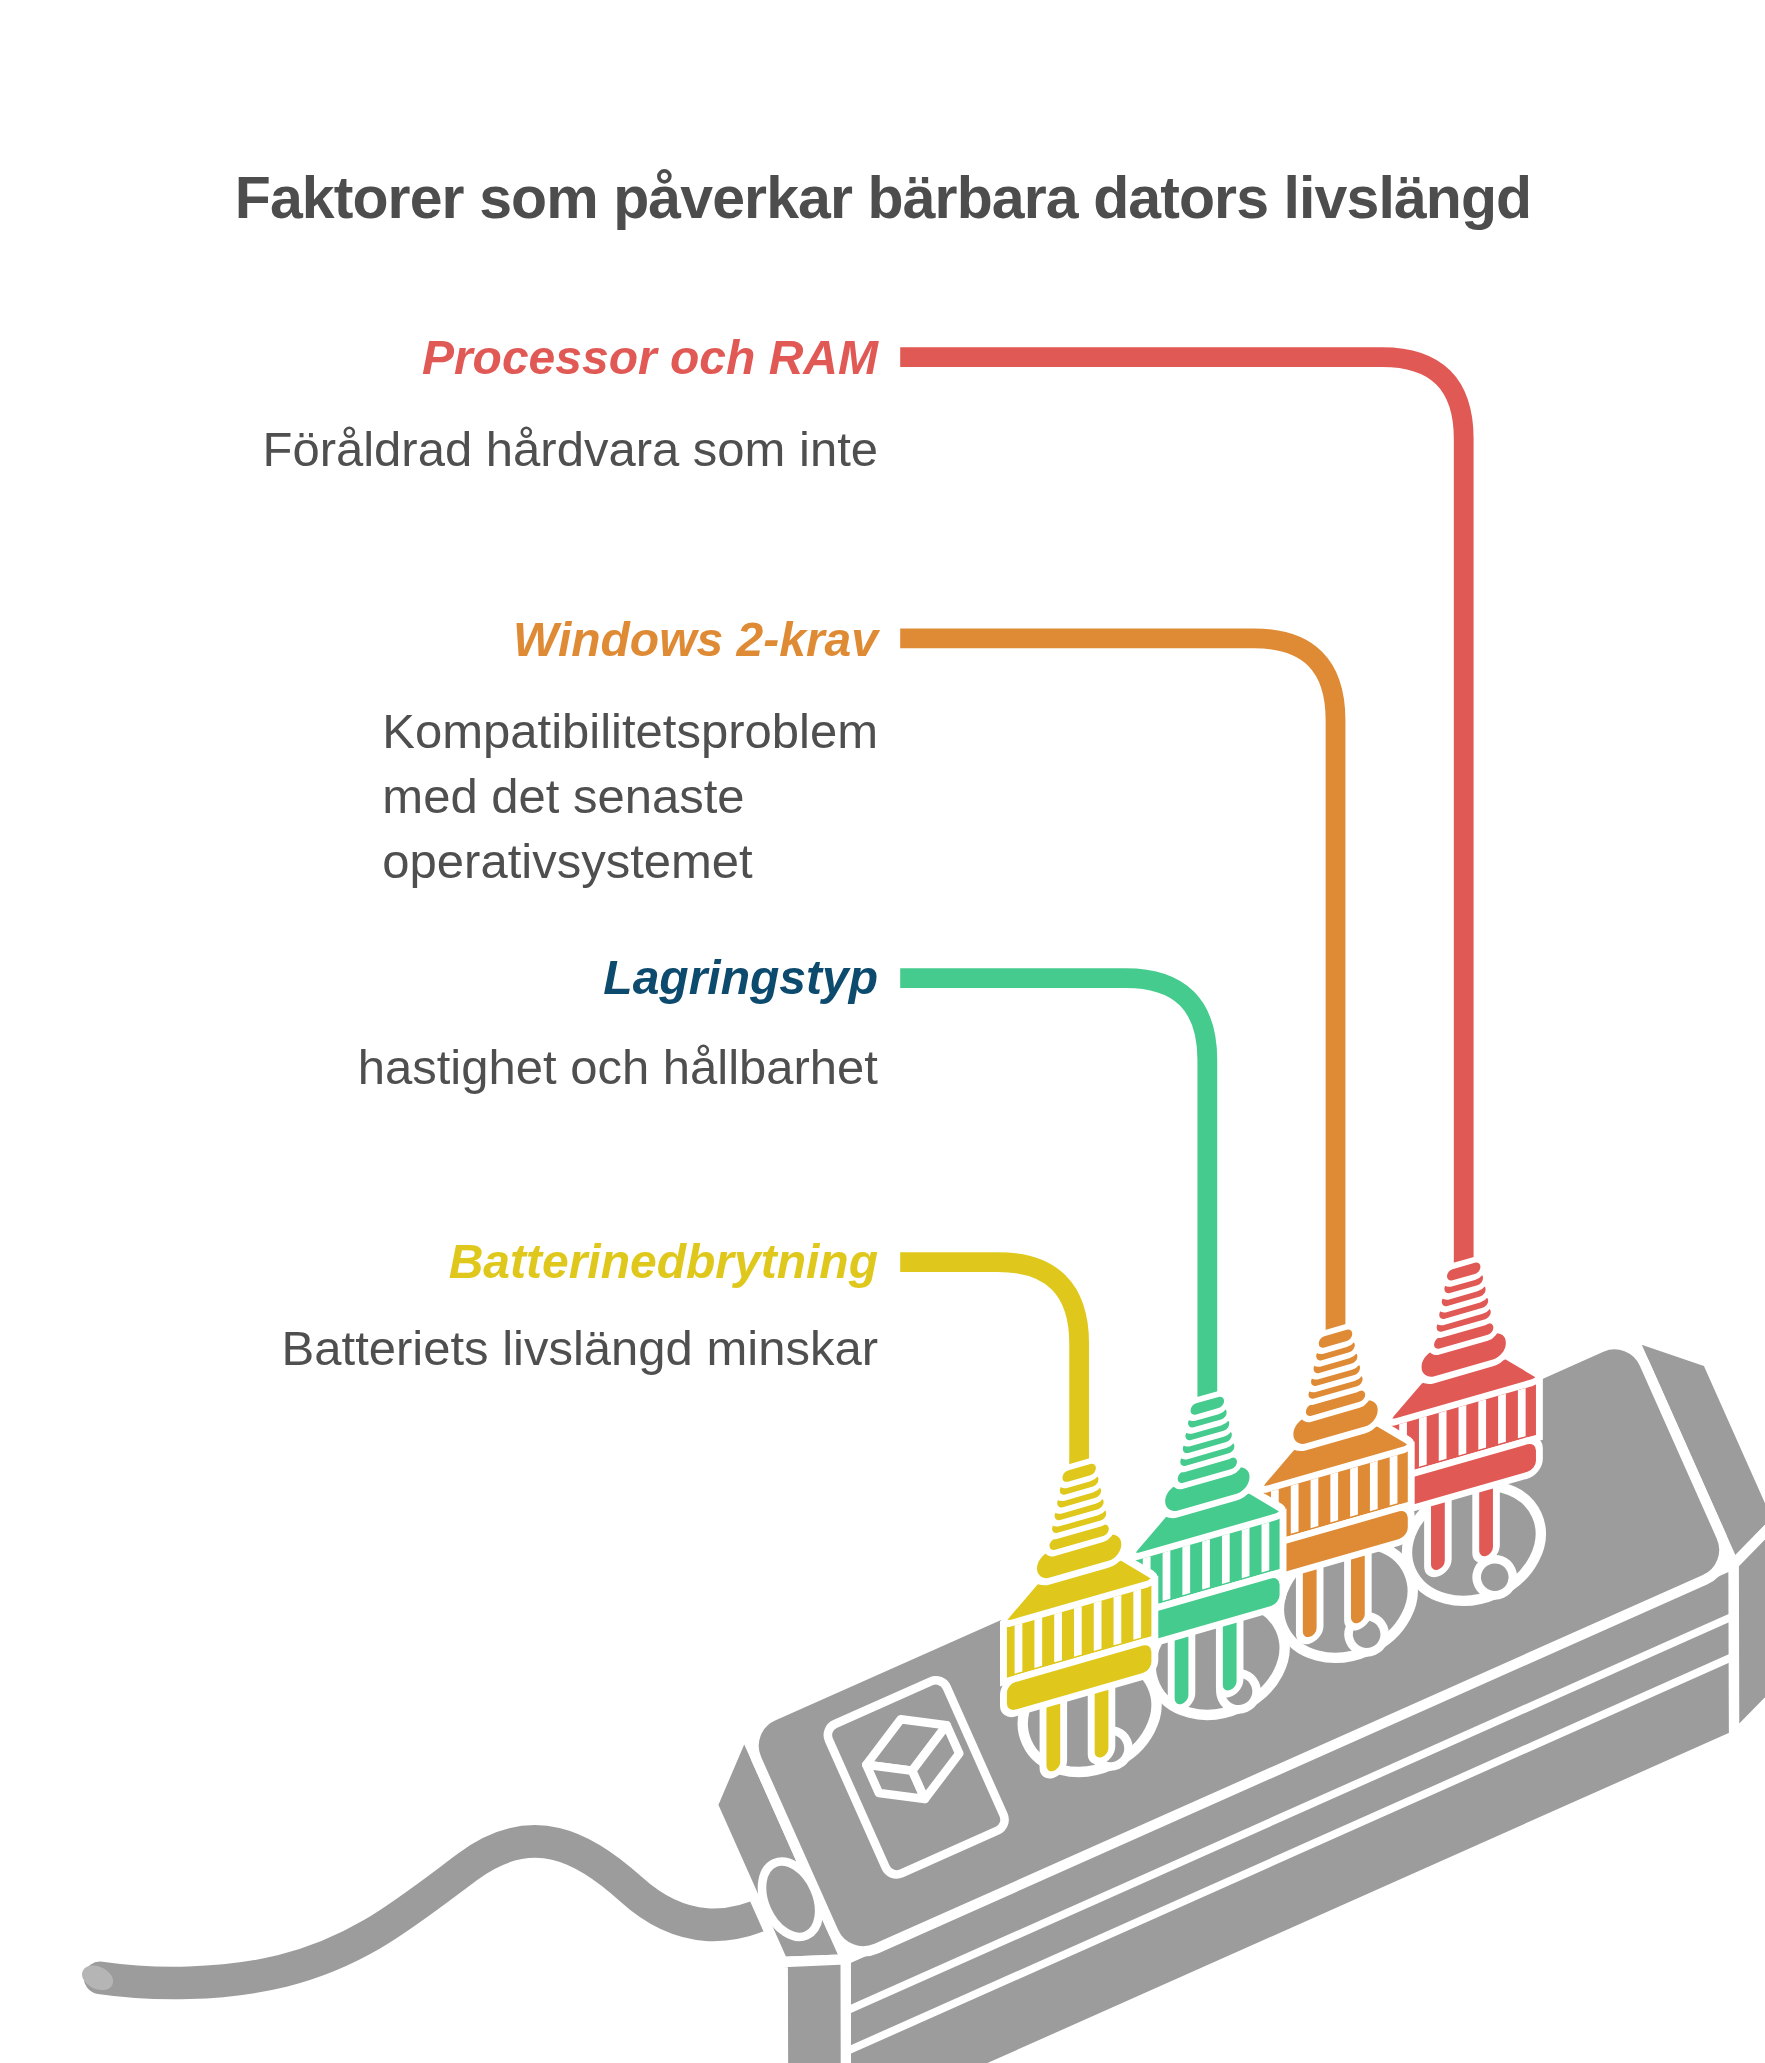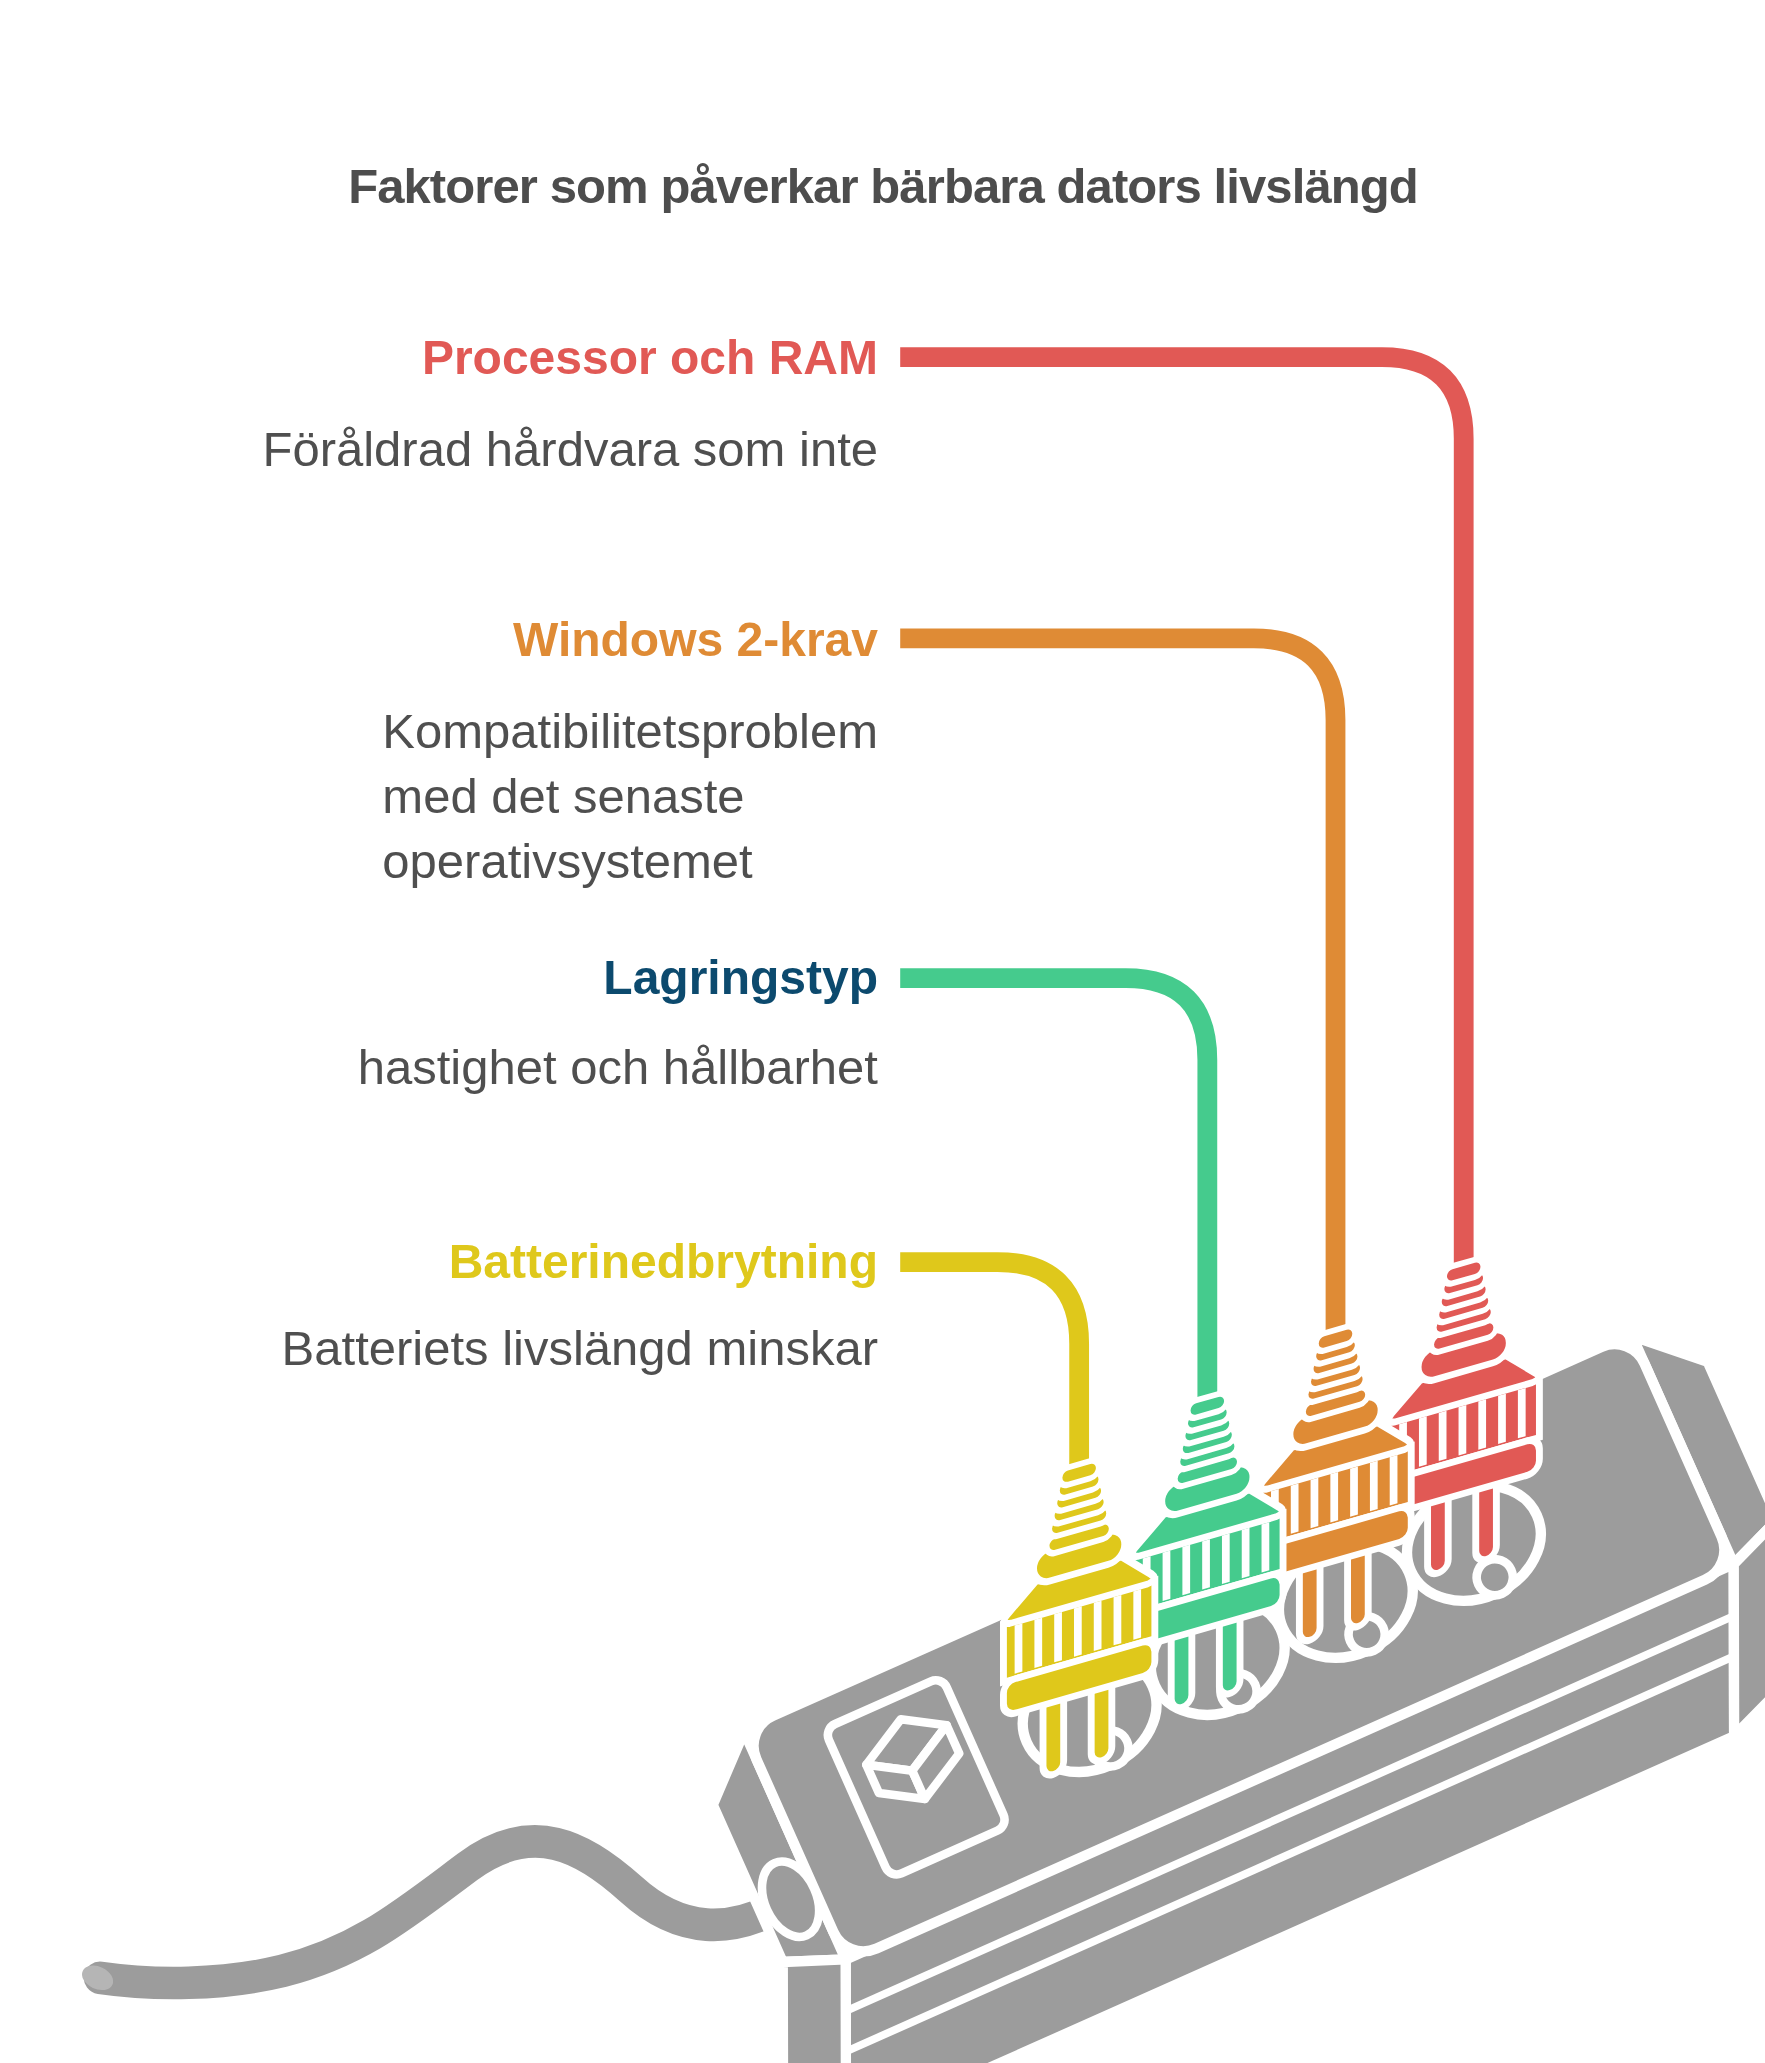--- a/index.html
+++ b/index.html
@@ -7,33 +7,34 @@
     position:relative;
     width:1766px;height:2063px;
     background:#fff;
     overflow:hidden;
     font-family:"Liberation Sans","DejaVu Sans",sans-serif;
   }
   .title{
     position:absolute;
     left:0;right:0;top:129px;
     text-align:center;
-    font-size:49px;
+    font-size:59px;
     font-weight:bold;
     letter-spacing:-0.9px;
     color:#4D4D4D;
     line-height:1;
   }
   .factor-label{
     position:absolute;
     right:888px;
     font-size:48px;
     font-weight:bold;
     line-height:55px;
     white-space:nowrap;
+    font-style:italic;
   }
   .factor-desc{
     position:absolute;
     right:888px;
     text-align:left;
     font-size:49px;
     line-height:65px;
     color:#4F4F4F;
     white-space:nowrap;
   }

